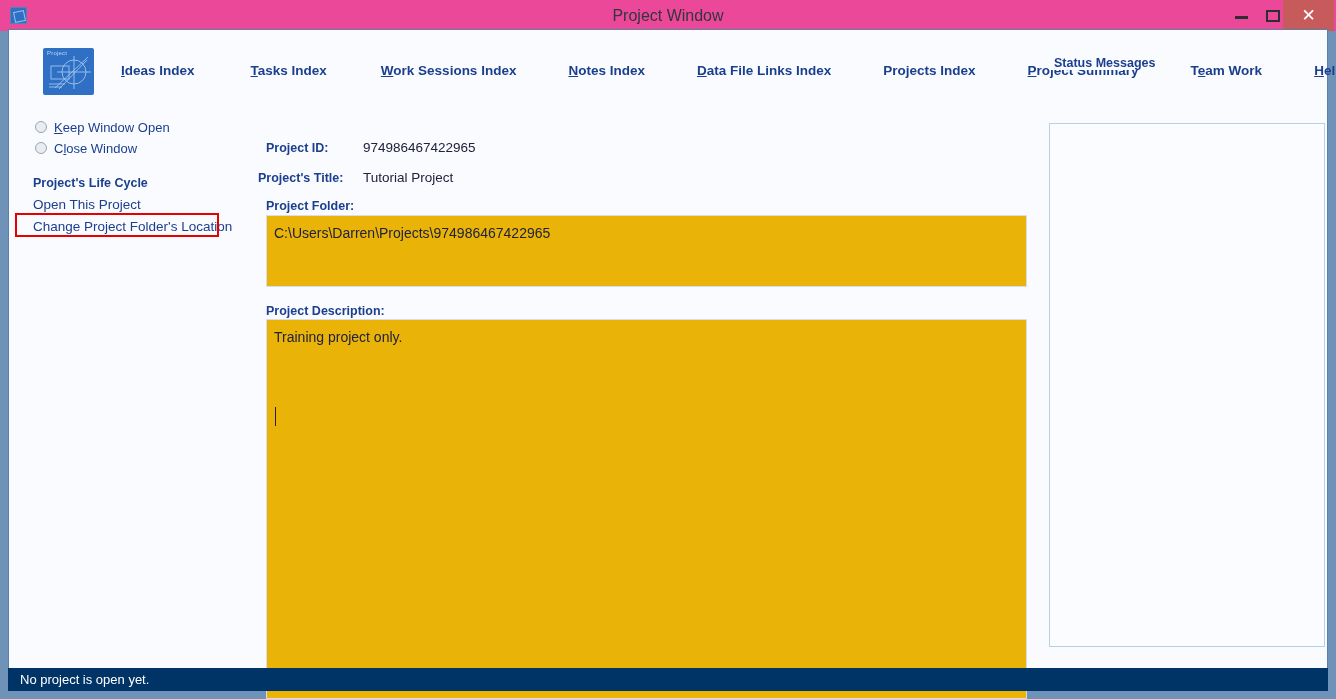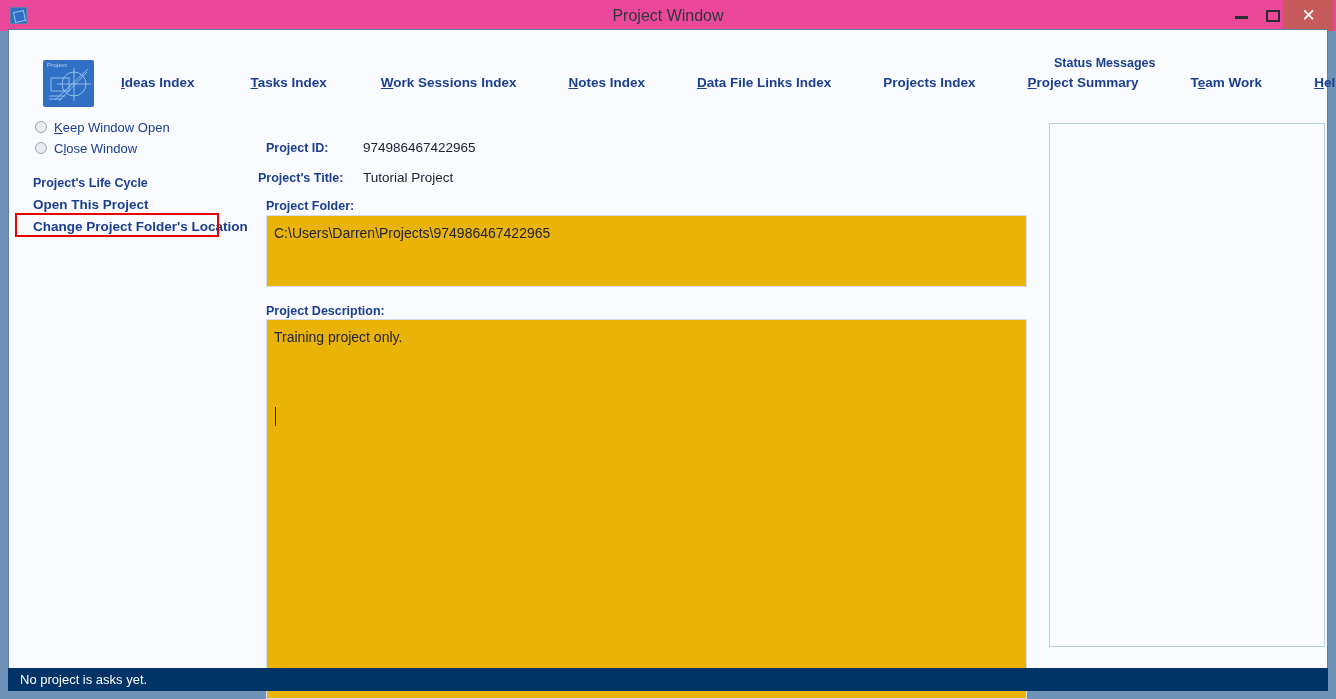--- a/index.html
+++ b/index.html
@@ -82,21 +82,21 @@
     left: 8px; top: 29px;
     width: 1320px; height: 639px;
     background: #fafbfe;
     border: 1px solid #5b80a8;
     border-bottom: none;
   }
 
   
   #navbar {
     position: absolute;
-    left: 0; top: 12px;
+    left: 0; top: 0;
     width: 1318px; height: 80px;
     background: #fafbfe;
   }
   #app-logo {
     position: absolute;
     left: 34px; top: 18px;
     width: 51px; height: 47px;
     background: #2f6fc4;
     border-radius: 2px;
     overflow: hidden;
@@ -163,21 +163,20 @@
     font-weight: bold;
     color: #1b3f8f;
   }
   .side-link {
     position: absolute;
     left: 24px;
     font-size: 13.5px;
     color: #1b3f8f;
     cursor: default;
     white-space: nowrap;
-    font-weight: bold;
   }
   #link-open-project { top: 87px; }
   #link-change-folder { top: 109px; }
 
   #highlight-box {
     position: absolute;
     left: 6px; top: 103px;
     width: 204px; height: 24px;
     border: 2px solid #e60000;
     pointer-events: none;
@@ -383,16 +382,16 @@
     </div>
 
     <div id="status-panel">
       <div id="status-group"></div>
     </div>
     <div id="status-legend">Status Messages</div>
 
   </div>
 
   <div id="statusbar">
-    <div id="statusbar-text">No project is asks yet.</div>
+    <div id="statusbar-text">No project is open yet.</div>
   </div>
 
 </div>
 
 </body></html>

